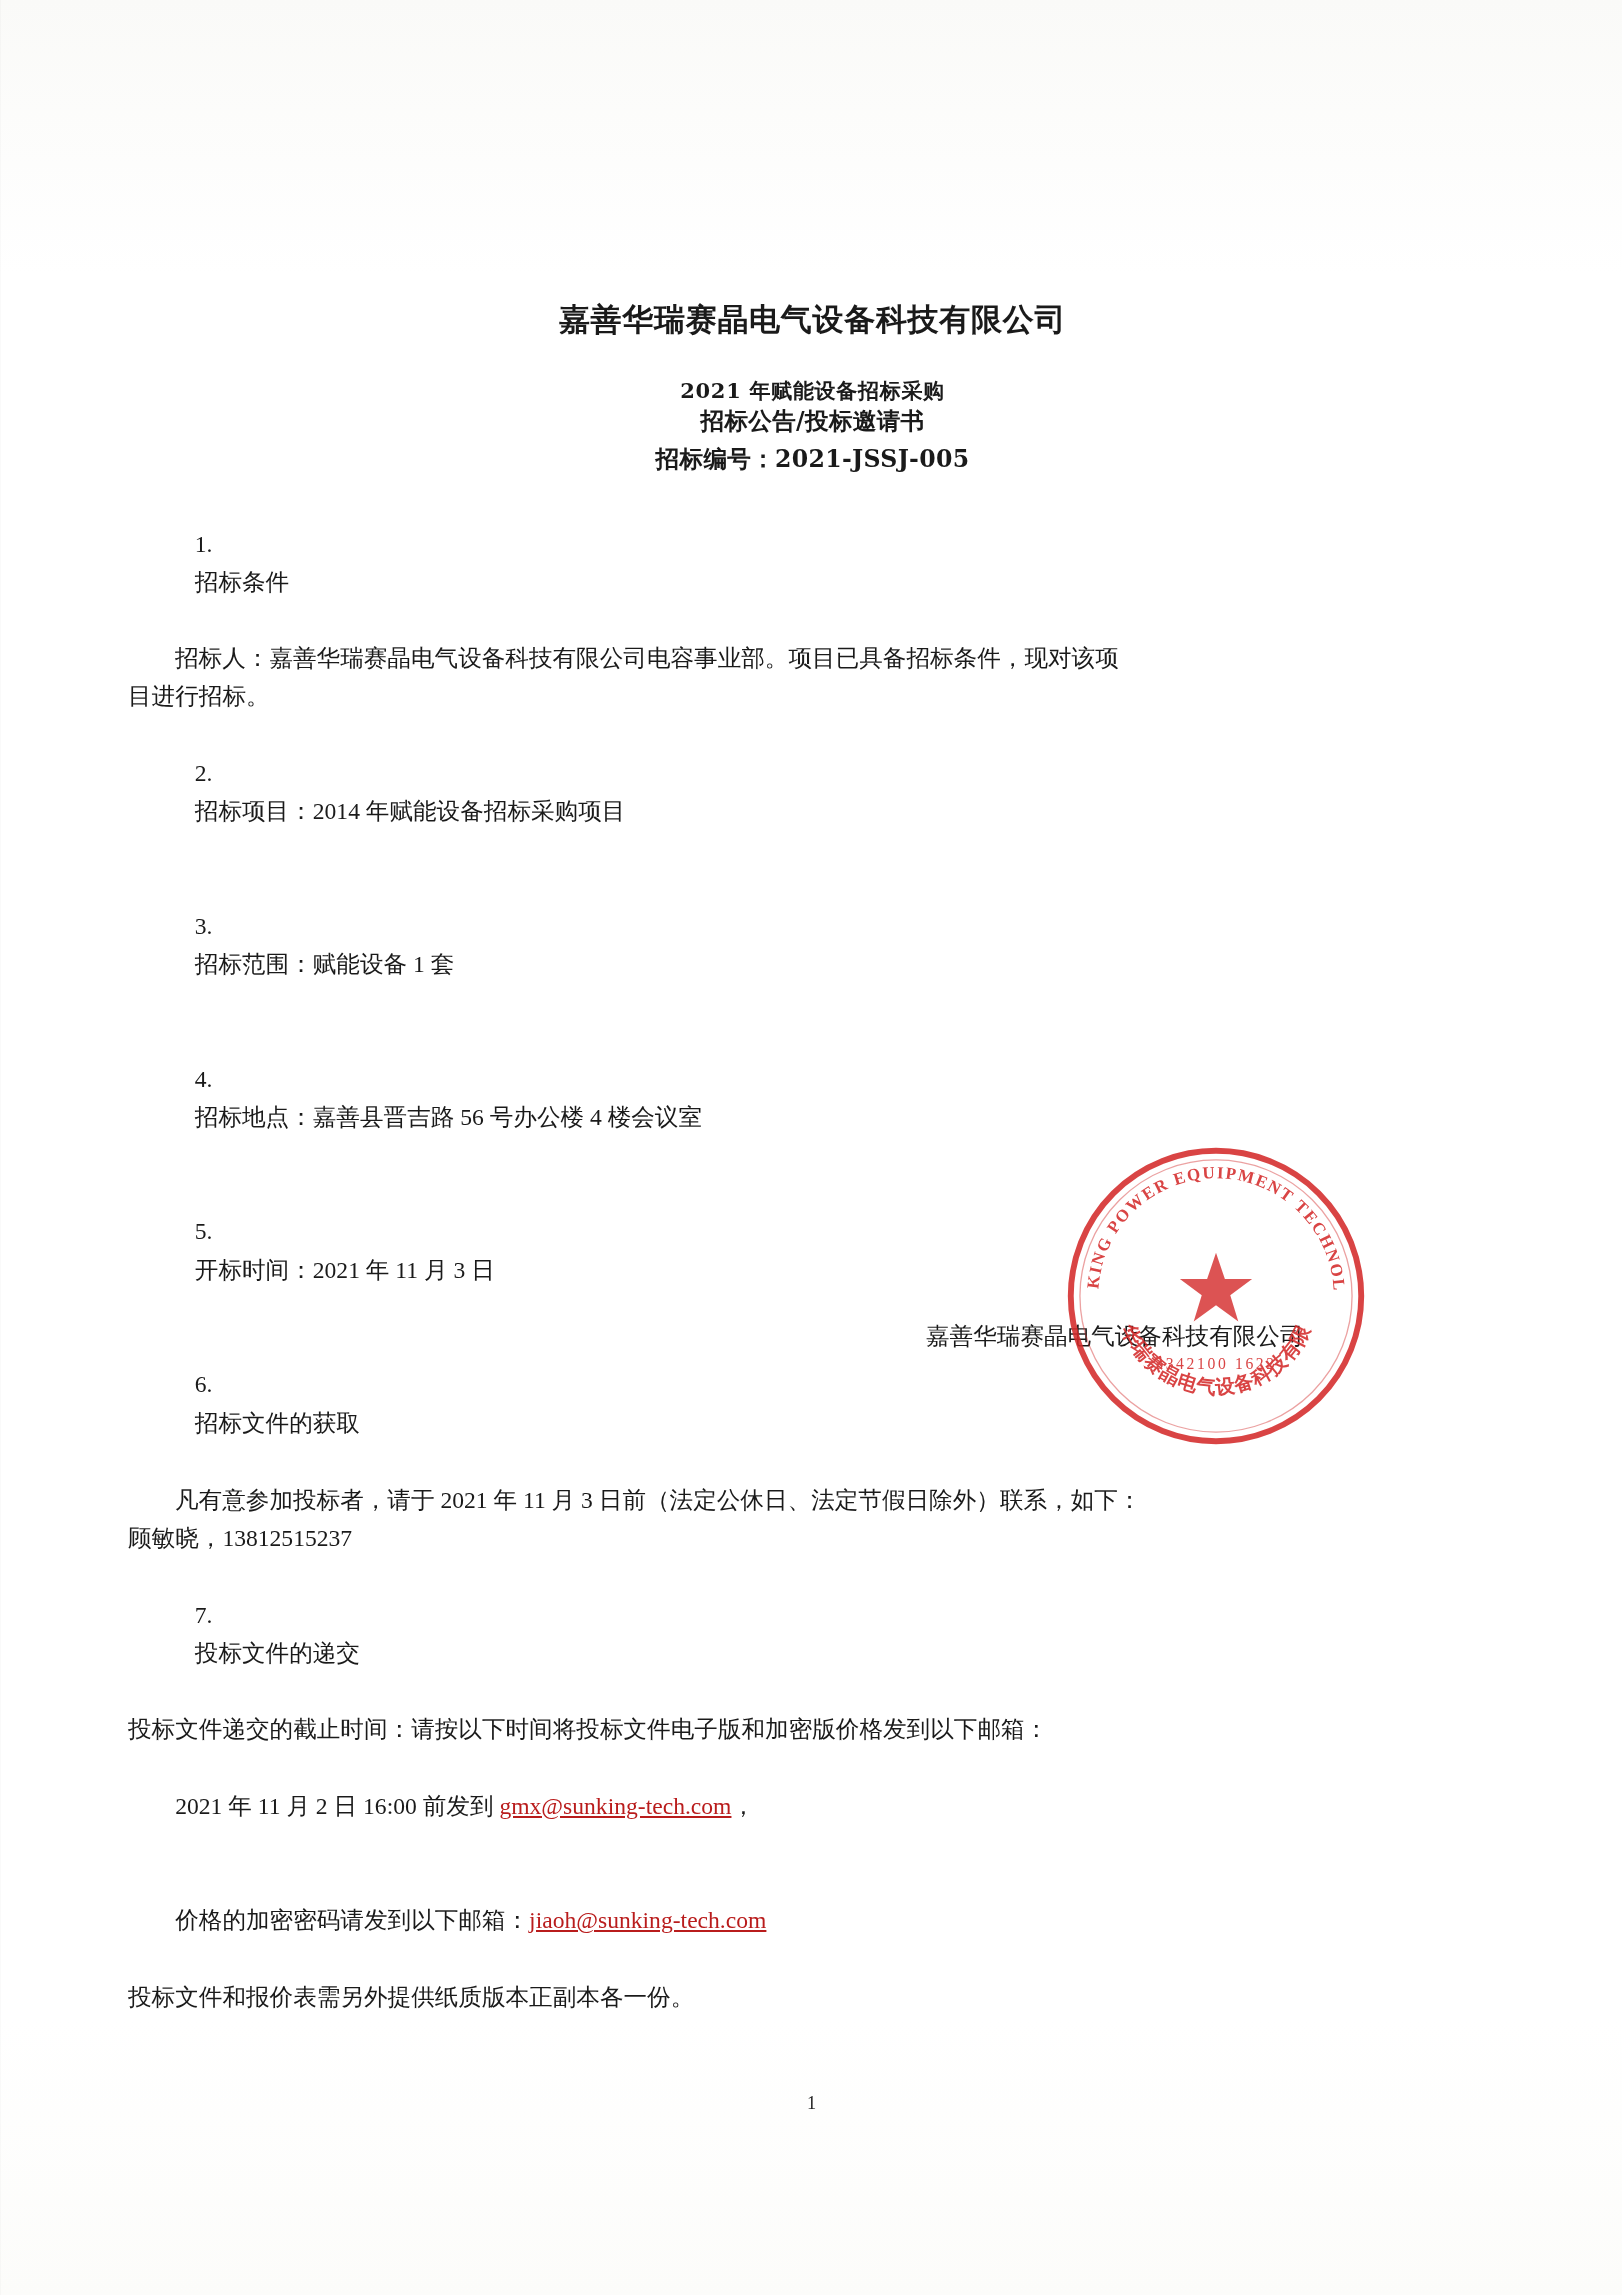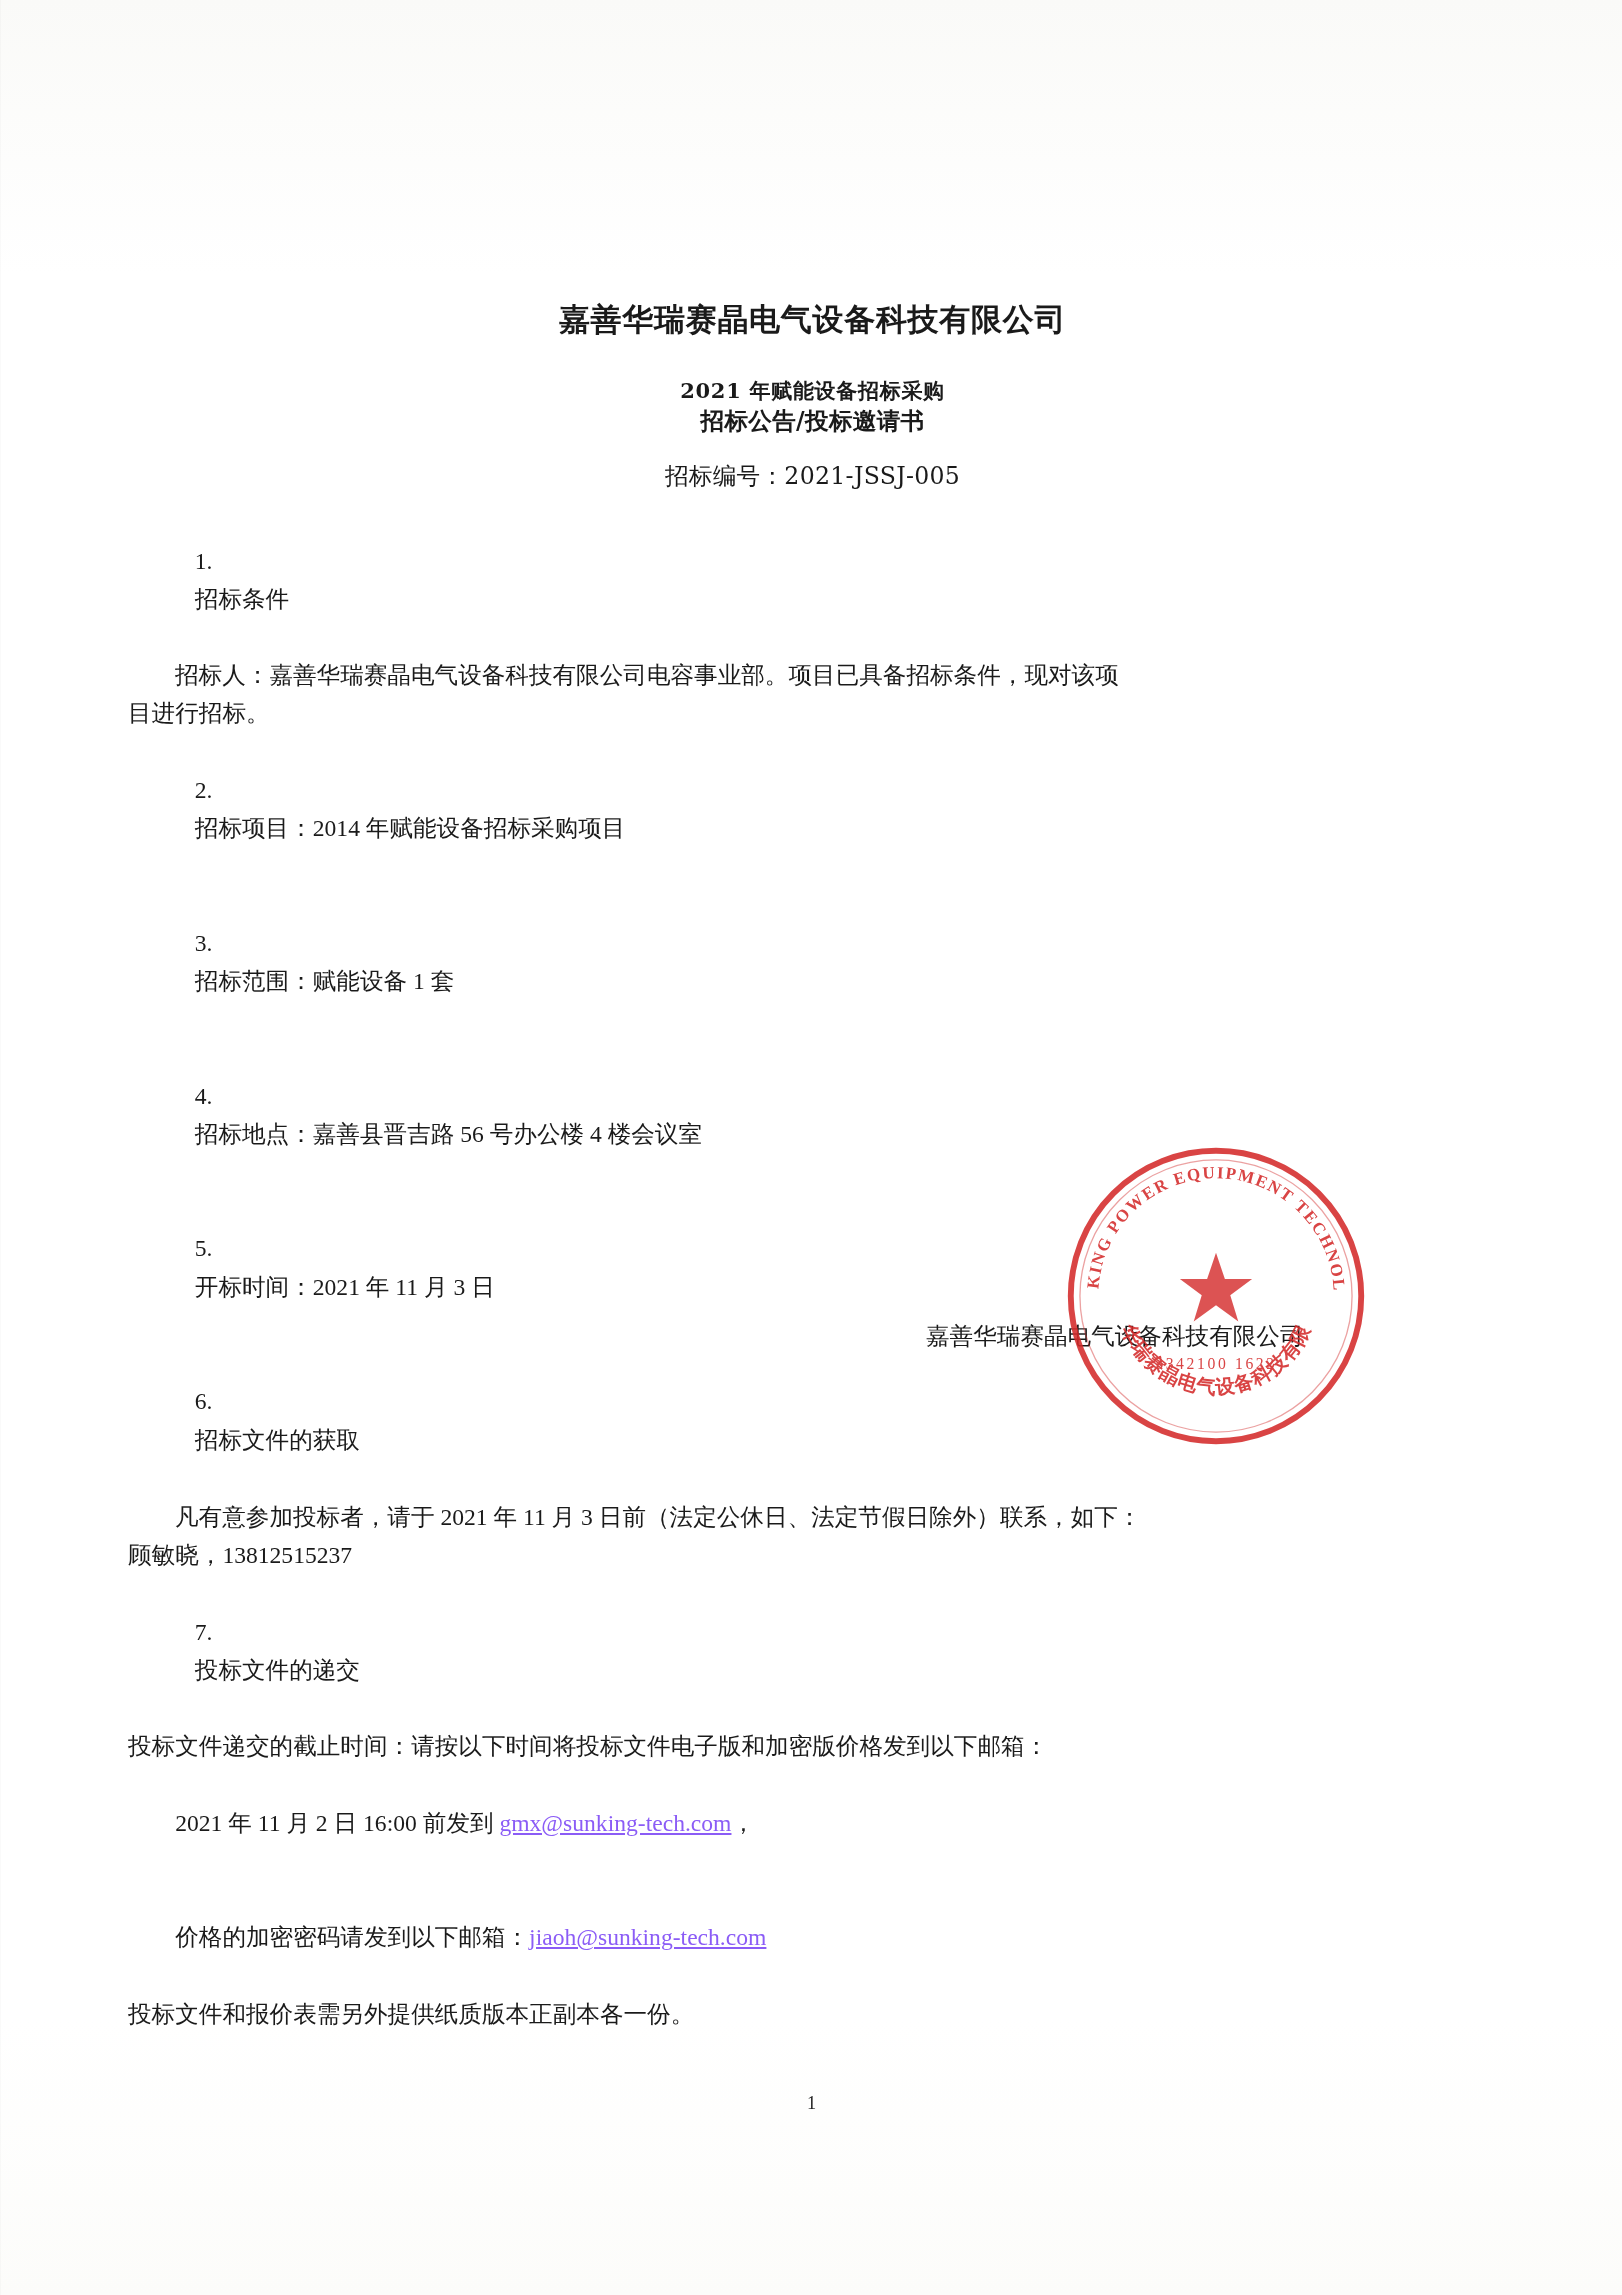--- a/index.html
+++ b/index.html
@@ -57,22 +57,22 @@
   .title-third {
     text-align: center;
     font-size: 23.6px;
     font-weight: bold;
     letter-spacing: 0.3px;
     font-family: "DejaVu Serif", "Liberation Serif", serif;
   }
   .title-code {
     text-align: center;
     font-size: 23.6px;
-    font-weight: normal;
-    margin-top: 23px;
+    font-weight: bold;
+    margin-top: 6px;
     letter-spacing: 0.3px;
     font-family: "DejaVu Serif", "Liberation Serif", serif;
   }
   .body-block {
     margin-top: 11.8px;
     font-size: 23.6px;
     line-height: 1.62;
   }
   .line {
     font-size: 23.6px;
@@ -83,21 +83,21 @@
     padding-left: 19.6px;
   }
   .indent-2 {
     text-indent: 47px;
   }
   .hang {
     margin-top: 1px;
   }
   .link {
     text-decoration: underline;
-    color: #8b5cf6;
+    color: #b91c1c;
   }
   .signature {
     position: absolute;
     left: 926px;
     top: 1317px;
     width: 550px;
     text-align: left;
     font-size: 23.6px;
     line-height: 1.62;
   }

